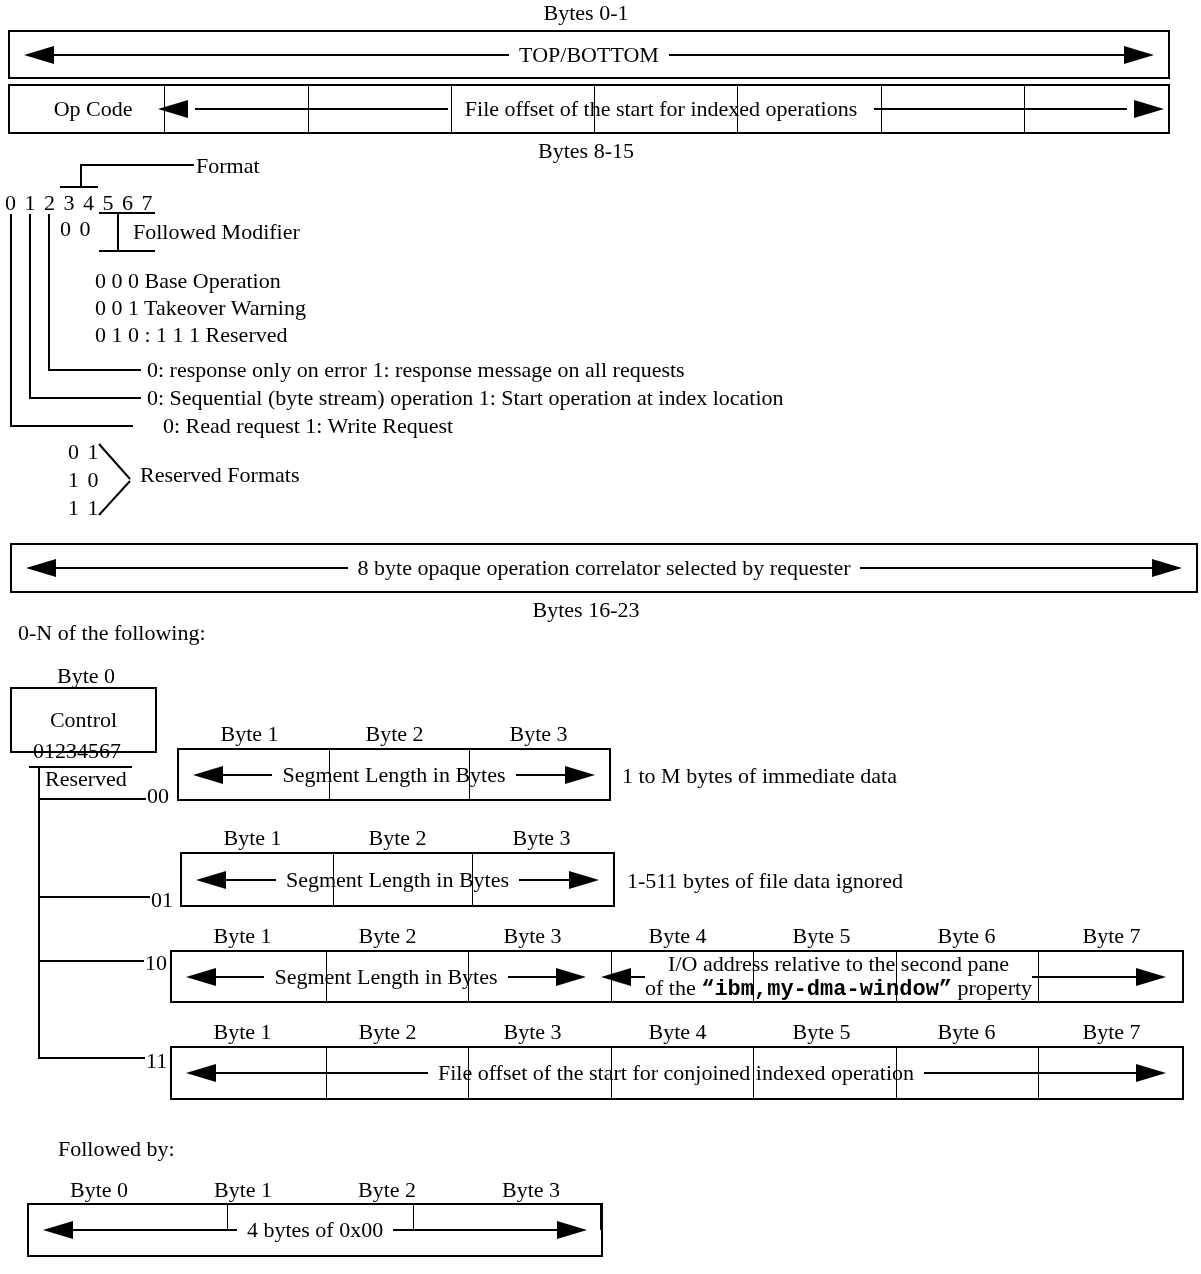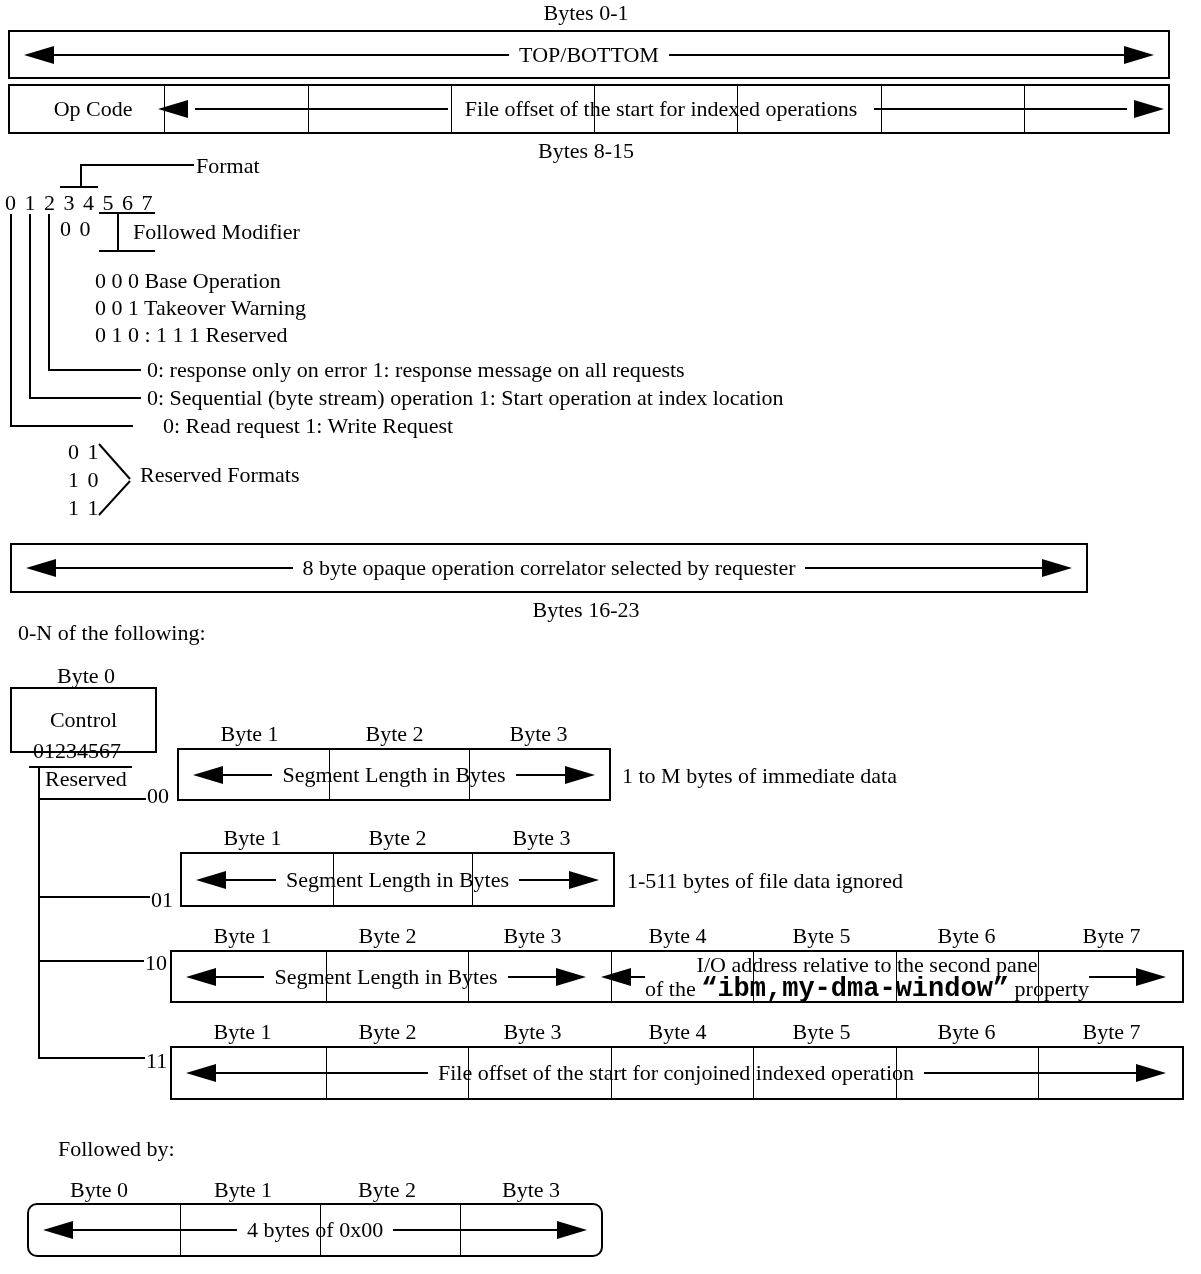--- a/index.html
+++ b/index.html
@@ -16,21 +16,21 @@
   .cell.nob{border-right:none;}
   .arrow{display:flex;align-items:center;}
   .arrow.ov{position:absolute;top:0;bottom:0;}
   .ahl{width:0;height:0;border-top:9px solid transparent;border-bottom:9px solid transparent;border-right:30px solid #000;flex:none;}
   .ahr{width:0;height:0;border-top:9px solid transparent;border-bottom:9px solid transparent;border-left:30px solid #000;flex:none;}
   .ln{flex:1;height:2px;background:#000;min-width:4px;}
   .lnf{flex:0 0 14px;height:2px;background:#000;}
   .lbl{flex:none;padding:0 10px;white-space:nowrap;}
   .ls15{letter-spacing:1.5px;}
   .iolabel{flex:none;text-align:center;line-height:24px;white-space:nowrap;}
-  .mono{font-family:"Liberation Mono", monospace;font-weight:bold;font-size:27px;}
+  .mono{font-family:"Liberation Mono", monospace;font-weight:bold;font-size:22px;}
   svg{position:absolute;}
 </style>
 </head>
 <body>
 
 <div class="t ctr" style="left:0;top:3;width:1172px;">Bytes 0-1</div>
 
 <div class="box flexbox" style="left:8px;top:30px;width:1162px;height:49px;">
   <span class="ahl"></span>
   <span class="ln"></span>
@@ -92,21 +92,21 @@
 
 <div class="t ls15" style="left:68px;top:439px;">0 1</div>
 <div class="t ls15" style="left:68px;top:467px;">1 0</div>
 <div class="t ls15" style="left:68px;top:495px;">1 1</div>
 <svg style="left:97px;top:441px;" width="38" height="78">
   <line x1="2" y1="3" x2="33" y2="38" stroke="#000" stroke-width="2"></line>
   <line x1="2" y1="74" x2="33" y2="40" stroke="#000" stroke-width="2"></line>
 </svg>
 <div class="t" style="left:140px;top:462px;">Reserved Formats</div>
 
-<div class="box flexbox" style="left:10px;top:543px;width:1078px;height:50px;">
+<div class="box flexbox" style="left:10px;top:543px;width:1188px;height:50px;">
   <span class="ahl"></span>
   <span class="ln"></span>
   <span class="lbl">8 byte opaque operation correlator selected by requester</span>
   <span class="ln"></span>
   <span class="ahr"></span>
 </div>
 <div class="t ctr" style="left:0;top:597px;width:1172px;">Bytes 16-23</div>
 
 <div class="t" style="left:18px;top:620px;">0-N of the following:</div>
 
@@ -219,21 +219,21 @@
     <span class="ln"></span>
     <span class="ahr"></span>
   </div>
 </div>
 
 <div class="t" style="left:58px;top:1136px;">Followed by:</div>
 <div class="t ctr" style="left:27px;top:1177px;width:144px;">Byte 0</div>
 <div class="t ctr" style="left:171px;top:1177px;width:144px;">Byte 1</div>
 <div class="t ctr" style="left:315px;top:1177px;width:144px;">Byte 2</div>
 <div class="t ctr" style="left:459px;top:1177px;width:144px;">Byte 3</div>
-<div class="box gridbox" style="left:27px;top:1203px;width:576px;height:54px;grid-template-columns:repeat(4,1fr);border-radius:10px;">
+<div class="box gridbox" style="left:27px;top:1203px;width:576px;height:54px;grid-template-columns:repeat(3,1fr);">
   <div class="cell"></div>
     <div class="cell"></div>
   <div class="cell"></div>
     <div class="cell nob"></div>
   <div class="arrow ov" style="left:14px;right:14px;">
     <span class="ahl"></span>
     <span class="ln"></span>
     <span class="lbl">4 bytes of 0x00</span>
     <span class="ln"></span>
     <span class="ahr"></span>

